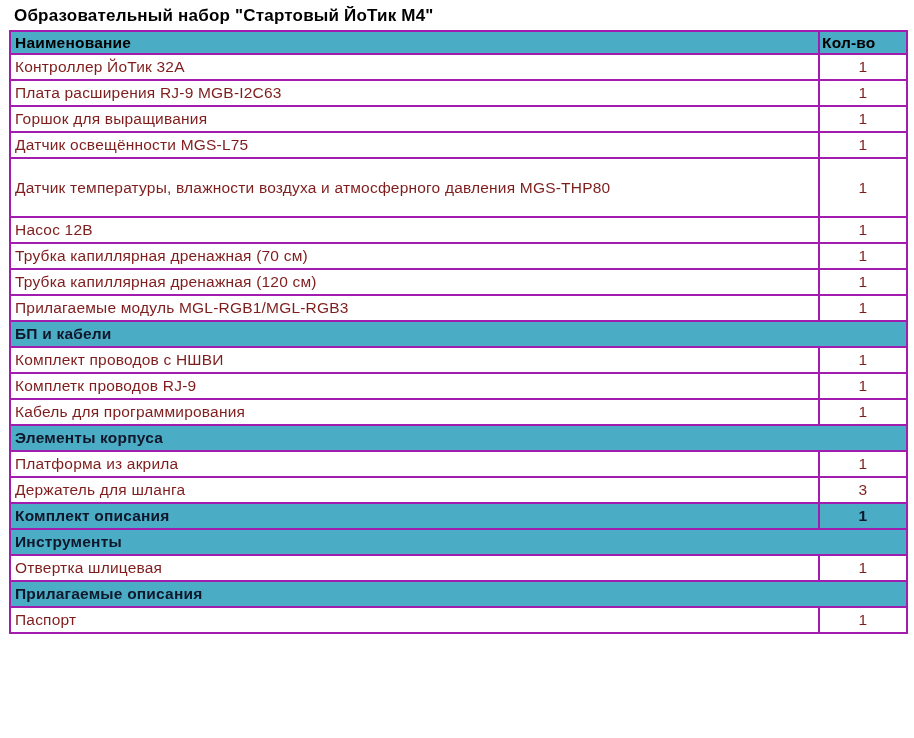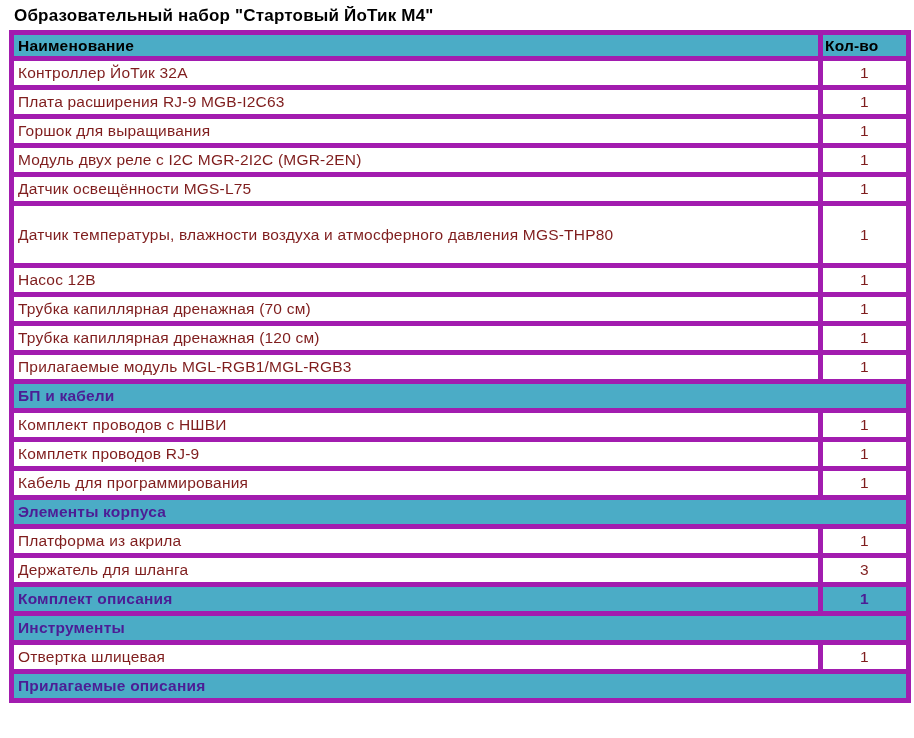--- a/index.html
+++ b/index.html
@@ -26,21 +26,21 @@
   }
   table.kit {
     border-collapse: collapse;
     margin-left: 9px;
     width: 897px;
     table-layout: fixed;
   }
   col.c-name { width: 809px; }
   col.c-qty  { width: 88px; }
   th, td {
-    border: 5px solid #a21caf;
+    border: 2px solid #a21caf;
     font-size: 15.5px;
     overflow: hidden;
     white-space: nowrap;
     letter-spacing: 0.2px;
   }
   th {
     background: var(--teal, #4BACC6);
     color: #000000;
     font-weight: bold;
     text-align: left;
@@ -50,21 +50,21 @@
   th.qty { padding: 1px 2px; }
   td {
     color: #7f1d1d;
     height: 22px;
     padding: 1px 4px;
   }
   td.qty { text-align: center; padding: 1px 2px; }
   tr.tall td { height: 55px; }
   tr.section td {
     background: var(--teal, #4BACC6);
-    color: #4c1d95;
+    color: #0f172a;
     font-weight: bold;
   }
 </style>
 </head>
 <body>
 
 <div class="page">
   <div class="title">Образовательный набор "Стартовый ЙоТик М4"</div>
 
   <table class="kit">
@@ -82,24 +82,20 @@
         <tr>
           <td class="name">Контроллер ЙоТик 32А</td>
           <td class="qty">1</td>
         </tr>
         <tr>
           <td class="name">Плата расширения RJ-9 MGB-I2C63</td>
           <td class="qty">1</td>
         </tr>
         <tr>
           <td class="name">Горшок для выращивания</td>
-          <td class="qty">1</td>
-        </tr>
-        <tr>
-          <td class="name">Модуль двух реле с I2C MGR-2I2C (MGR-2EN)</td>
           <td class="qty">1</td>
         </tr>
         <tr>
           <td class="name">Датчик освещённости MGS-L75</td>
           <td class="qty">1</td>
         </tr>
         <tr class="tall">
           <td class="name">Датчик температуры, влажности воздуха и атмосферного давления MGS-THP80</td>
           <td class="qty">1</td>
         </tr>
@@ -152,15 +148,19 @@
         <tr class="section">
           <td colspan="2" class="name">Инструменты</td>
         </tr>
         <tr>
           <td class="name">Отвертка шлицевая</td>
           <td class="qty">1</td>
         </tr>
         <tr class="section">
           <td colspan="2" class="name">Прилагаемые описания</td>
         </tr>
+        <tr>
+          <td class="name">Паспорт</td>
+          <td class="qty">1</td>
+        </tr>
       </tbody>
   </table>
 </div>
 
 </body></html>

